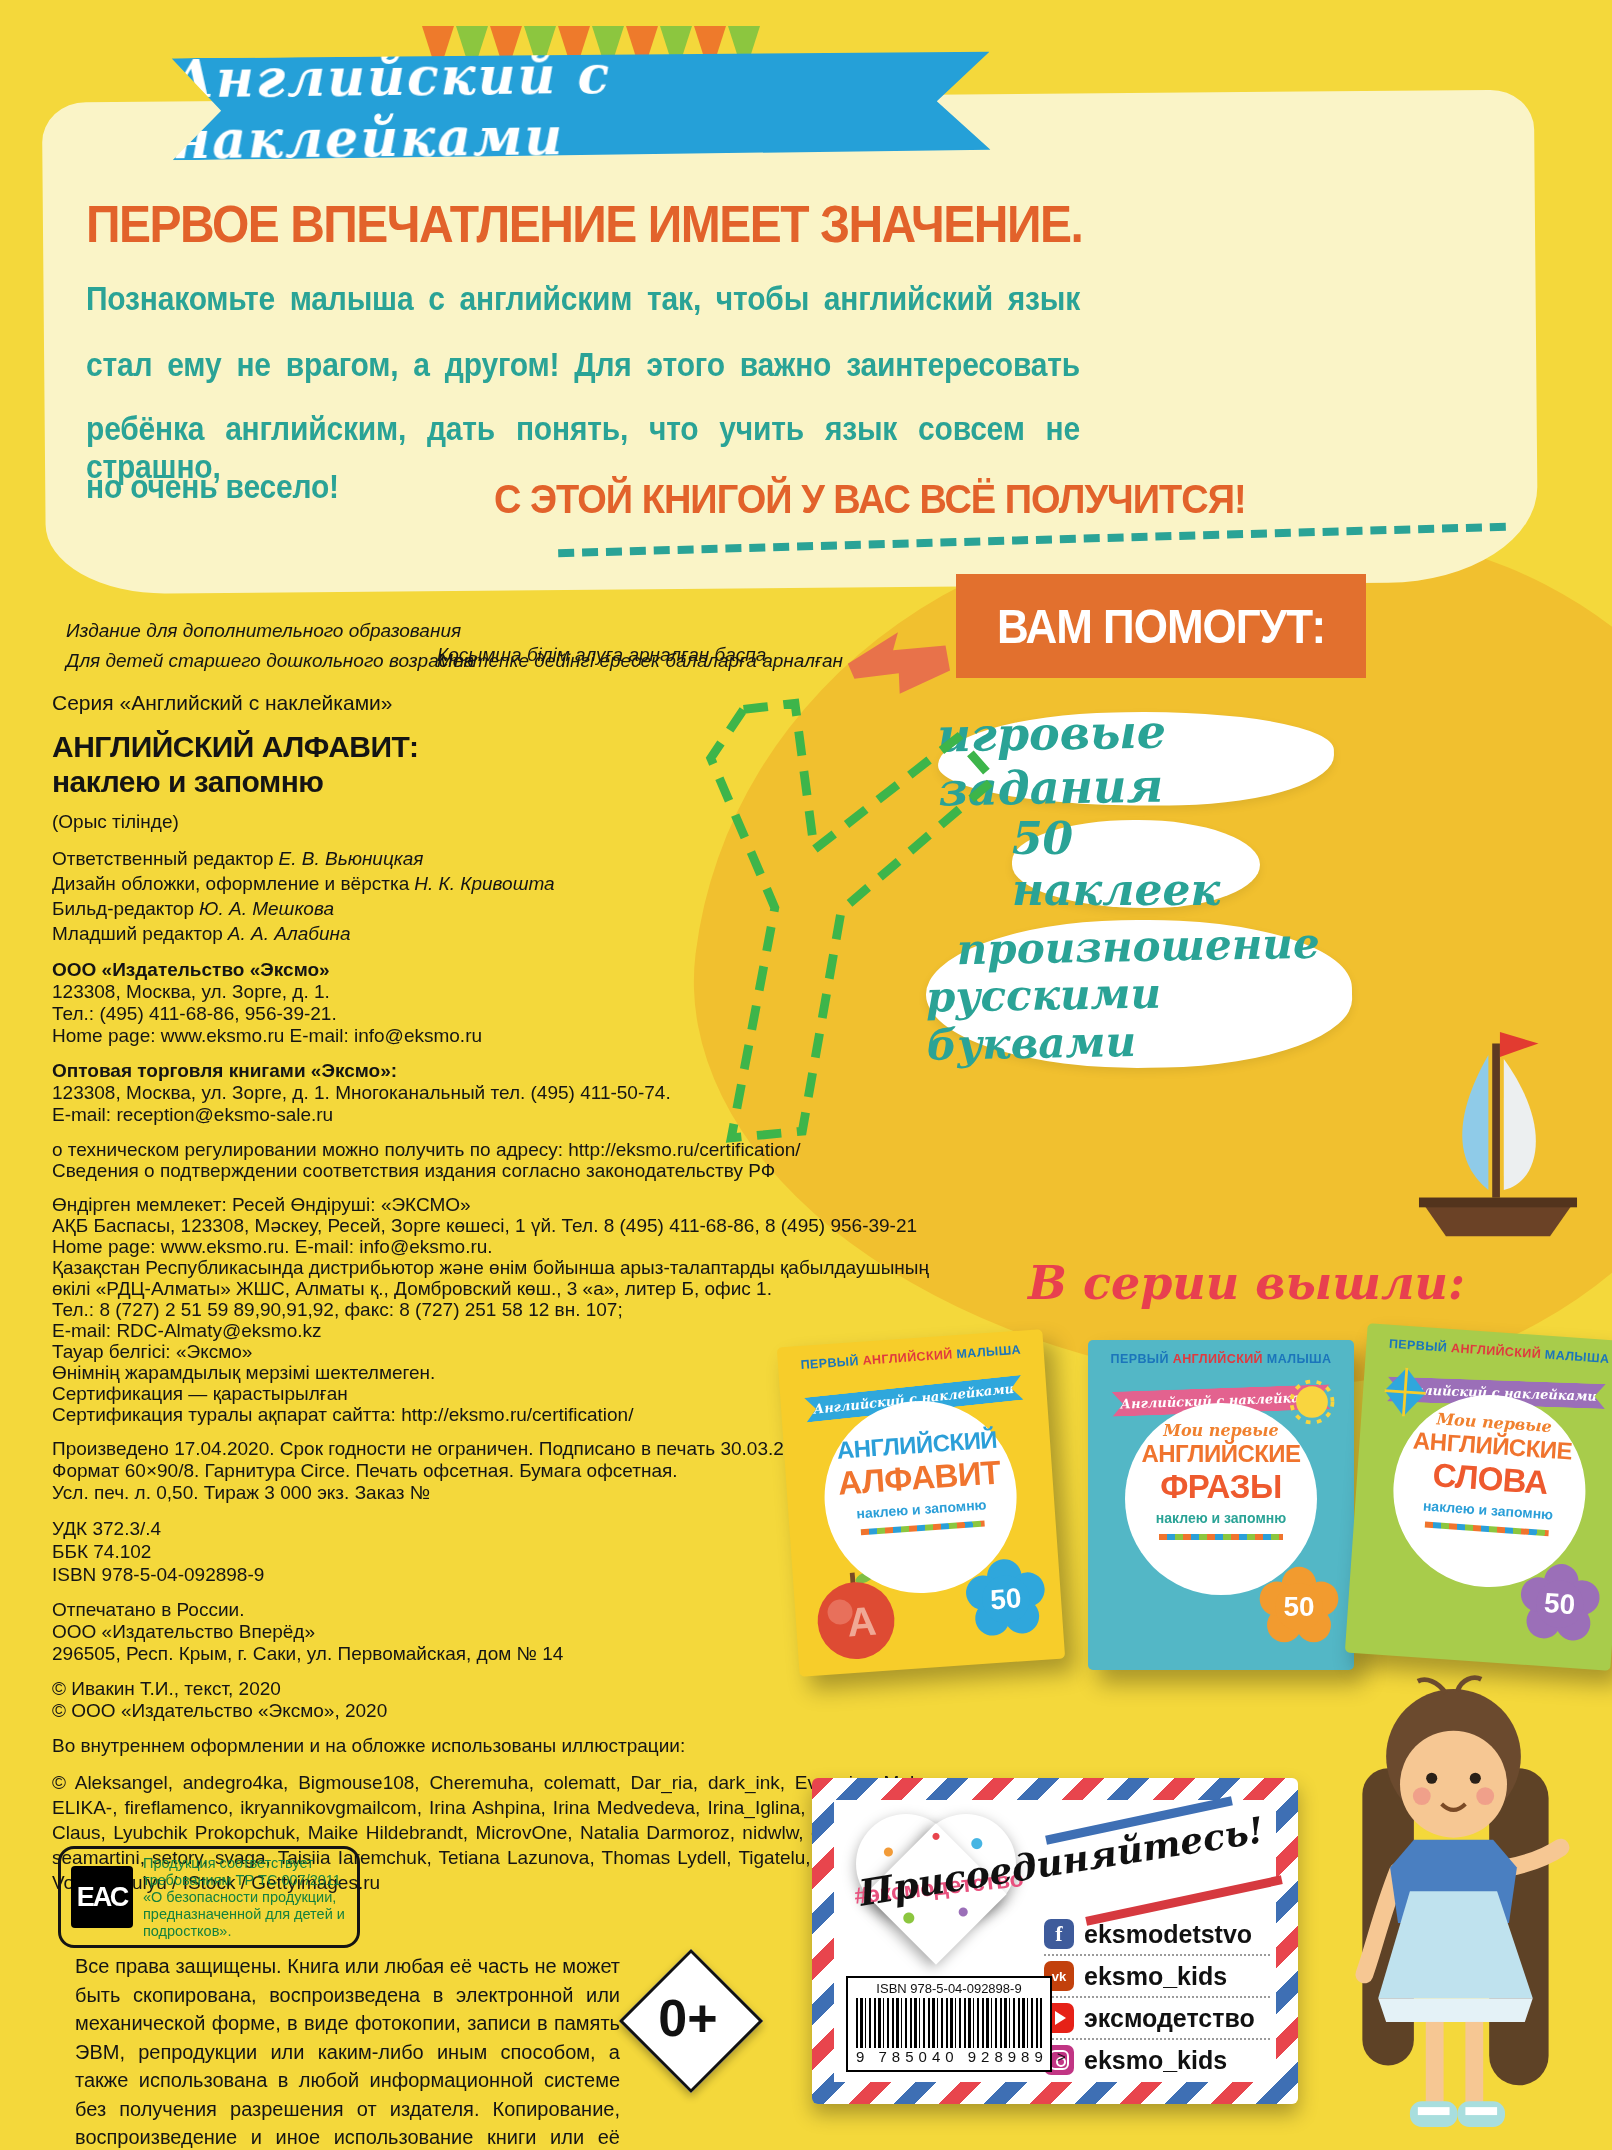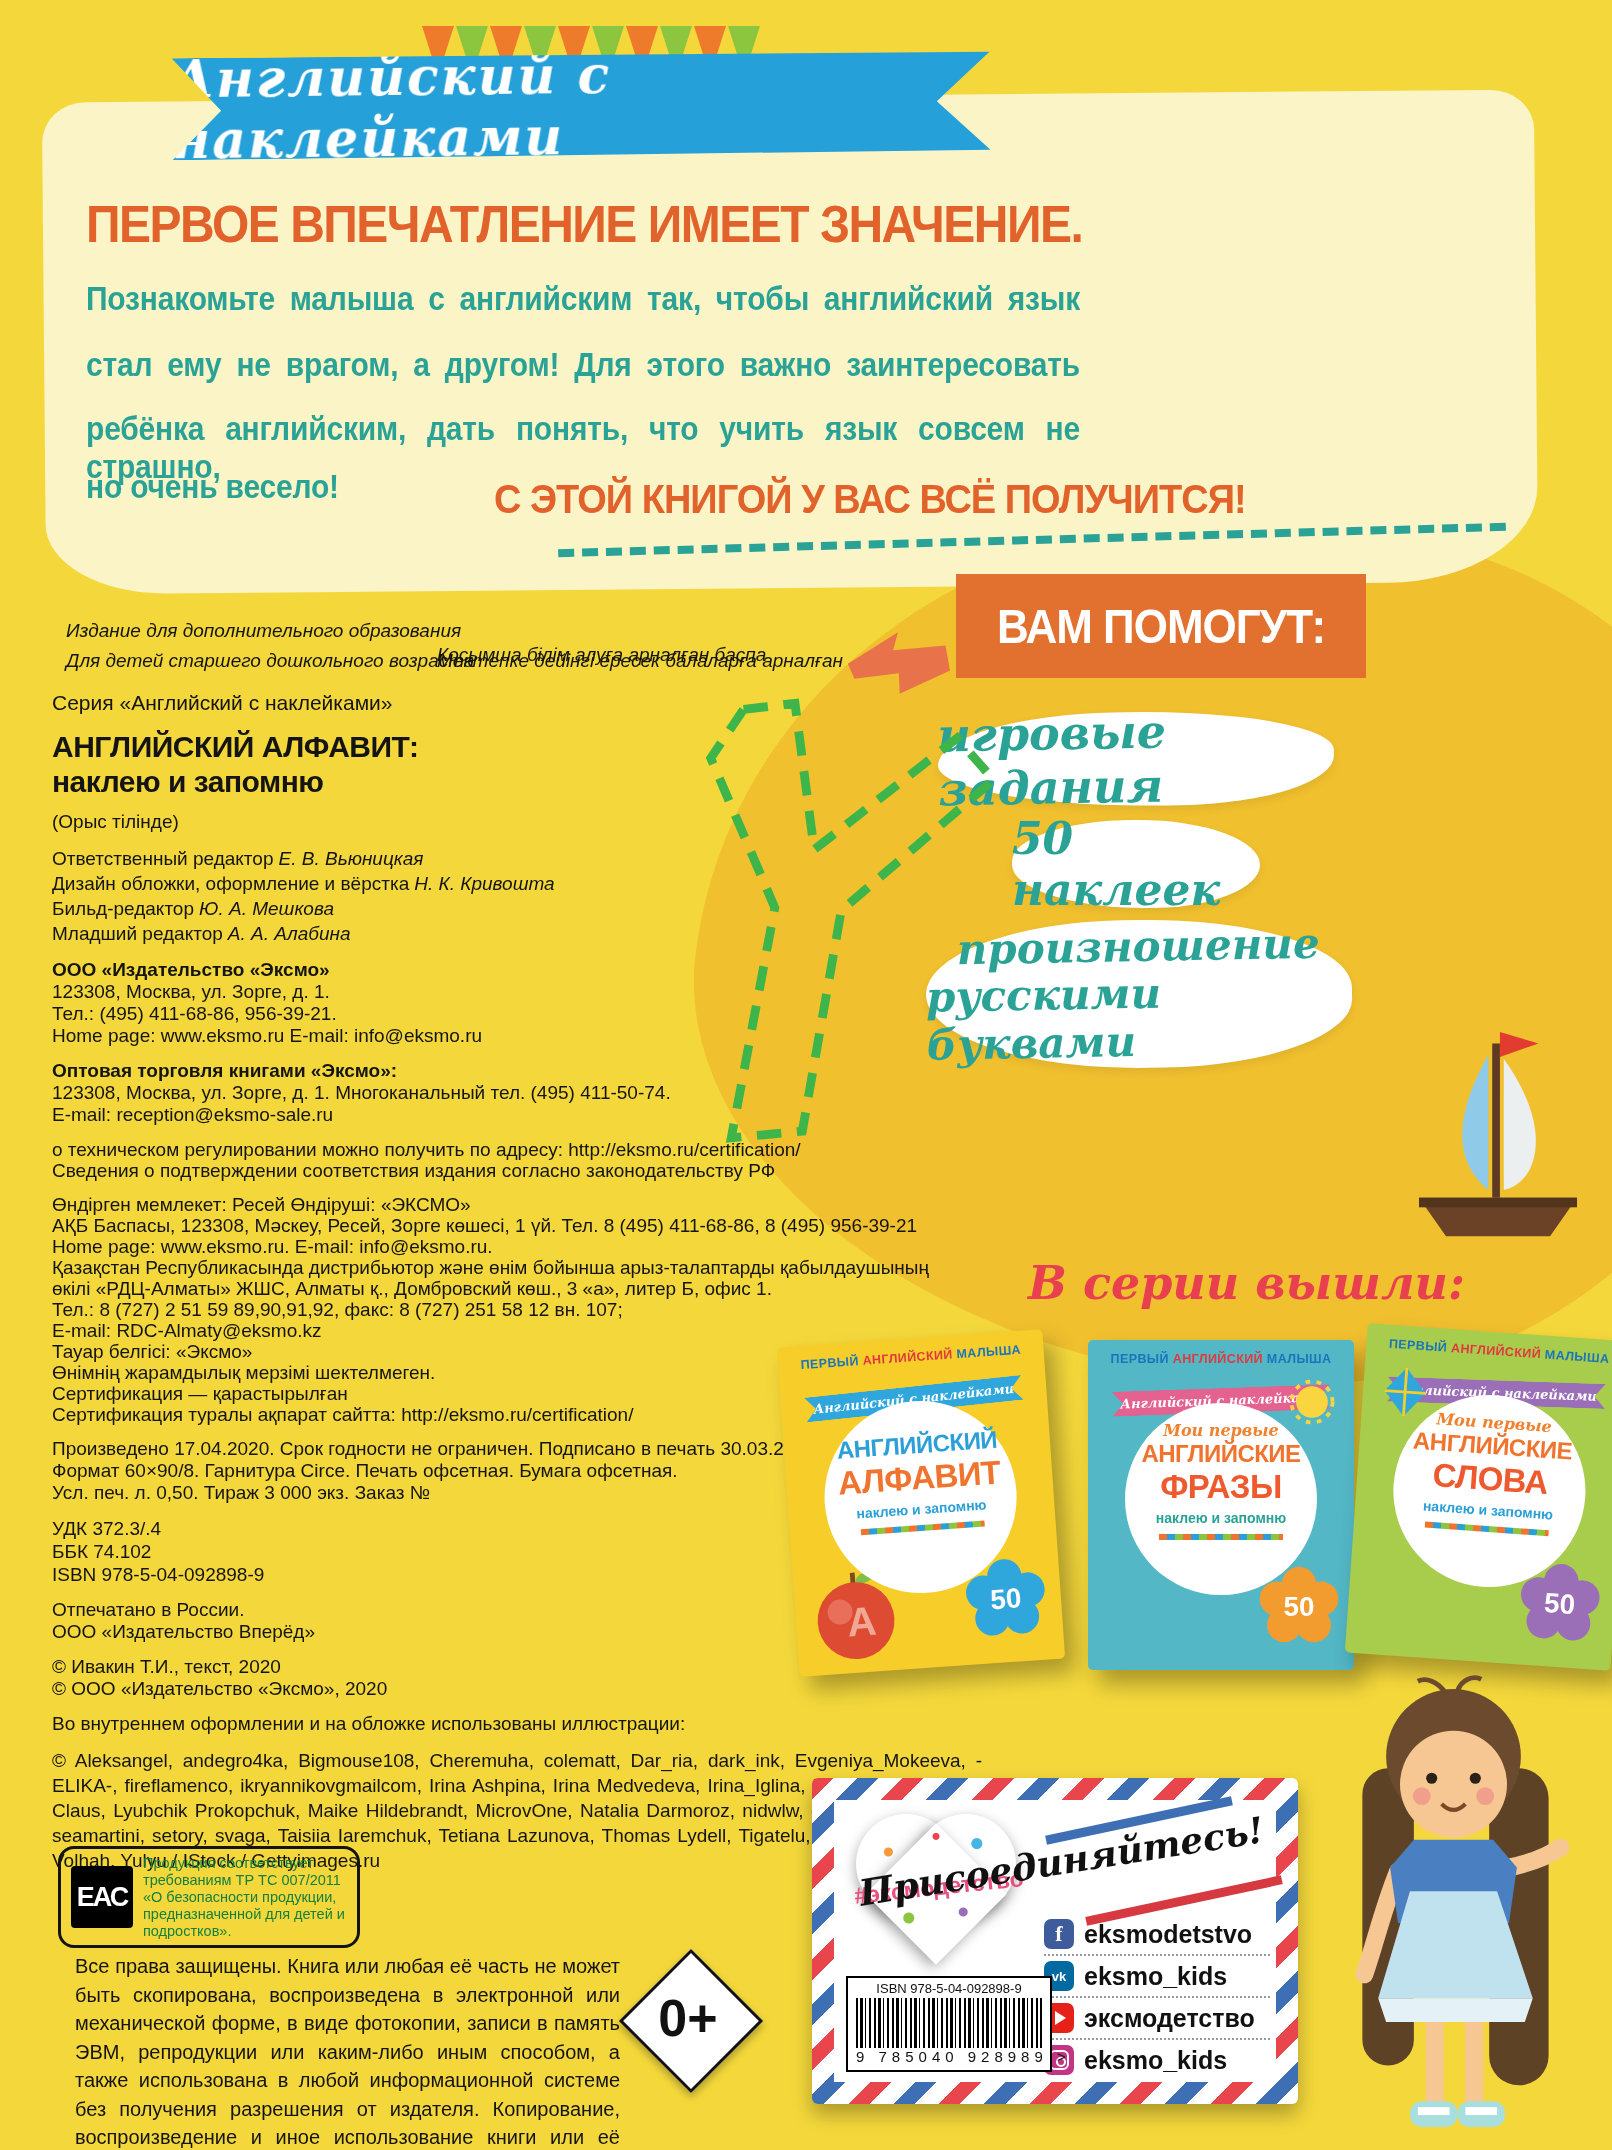--- a/index.html
+++ b/index.html
@@ -118,21 +118,21 @@
   .hashtag{left:16px;top:72px;width:168px;text-align:center;color:#E8517E;font-size:23px;font-weight:bold;transform:rotate(-6deg);}
   .join{right:10px;top:40px;transform:rotate(-9deg);font-size:36px;color:#111;white-space:nowrap;}
   .joinline{height:9px;transform:skewX(-35deg);}
   .jl-blue{left:210px;top:16px;width:190px;background:#3E6FB4;transform:rotate(-12deg);}
   .jl-red{left:250px;top:96px;width:200px;background:#D6393F;transform:rotate(-12deg);}
   .social{left:210px;top:114px;width:226px;}
   .socrow{display:flex;align-items:center;height:40px;border-bottom:2px dotted #9a9a9a;}
   .socrow:last-child{border-bottom:none;}
   .socicon{width:30px;height:30px;border-radius:7px;margin-right:10px;display:flex;align-items:center;justify-content:center;flex:0 0 auto;}
   .fb{background:#3E5B9B;color:#fff;font-family:"Liberation Serif",serif;font-weight:bold;font-size:22px;}
-  .vk{background:#0369a1;color:#fff;font-weight:bold;font-size:13px;letter-spacing:0;}
+  .vk{background:#c2410c;color:#fff;font-weight:bold;font-size:13px;letter-spacing:0;}
   .yt{background:#E62117;}
   .yt .tri{width:0;height:0;border-left:11px solid #fff;border-top:7px solid transparent;border-bottom:7px solid transparent;margin-left:3px;}
   .ig{background:#C13584;position:relative;}
   .ig .frame{position:absolute;left:5px;top:5px;width:16px;height:16px;border:2px solid #fff;border-radius:6px;}
   .ig .dot{position:absolute;left:12px;top:12px;width:6px;height:6px;border:2px solid #fff;border-radius:50%;}
   .handle{font-size:25px;font-weight:bold;color:#111;white-space:nowrap;}
   .barcodebox{left:12px;top:176px;width:206px;height:96px;border:2px solid #000;background:#fff;box-sizing:border-box;padding:3px 8px;text-align:center;}
   .isbn{font-size:13px;color:#111;white-space:nowrap;}
   .bars{height:50px;margin-top:2px;background:repeating-linear-gradient(90deg,#000 0 2px,#fff 2px 4px,#000 4px 7px,#fff 7px 9px,#000 9px 10px,#fff 10px 13px,#000 13px 15px,#fff 15px 18px);}
   .digits{font-size:15px;letter-spacing:5px;color:#111;white-space:nowrap;}
@@ -224,20 +224,21 @@
       <div>Усл. печ. л. 0,50. Тираж 3 000 экз. Заказ №</div>
     </div>
     <div class="grp" style="line-height:23px">
       <div>УДК 372.3/.4</div>
       <div>ББК 74.102</div>
       <div>ISBN 978-5-04-092898-9</div>
     </div>
     <div class="grp">
       <div>Отпечатано в России.</div>
       <div>ООО «Издательство Вперёд»</div>
+      <div>296505, Респ. Крым, г. Саки, ул. Первомайская, дом № 14</div>
     </div>
     <div class="grp">
       <div>© Ивакин Т.И., текст, 2020</div>
       <div>© ООО «Издательство «Эксмо», 2020</div>
     </div>
     <div class="grp">Во внутреннем оформлении и на обложке использованы иллюстрации:</div>
     <div class="credits">© Aleksangel, andegro4ka, Bigmouse108, Cheremuha, colematt, Dar_ria, dark_ink, Evgeniya_Mokeeva, -ELIKA-, fireflamenco, ikryannikovgmailcom, Irina Ashpina, Irina Medvedeva, Irina_Iglina, jut13, ksuklein, Lexi Claus, Lyubchik Prokopchuk, Maike Hildebrandt, MicrovOne, Natalia Darmoroz, nidwlw, olegback, saenal78, seamartini, setory, svaga, Taisiia Iaremchuk, Tetiana Lazunova, Thomas Lydell, Tigatelu, TopVectors, Vector, Volhah, Yulyu / IStock / Gettyimages.ru</div>
   </div>
 
   <div class="abs eacbox">

